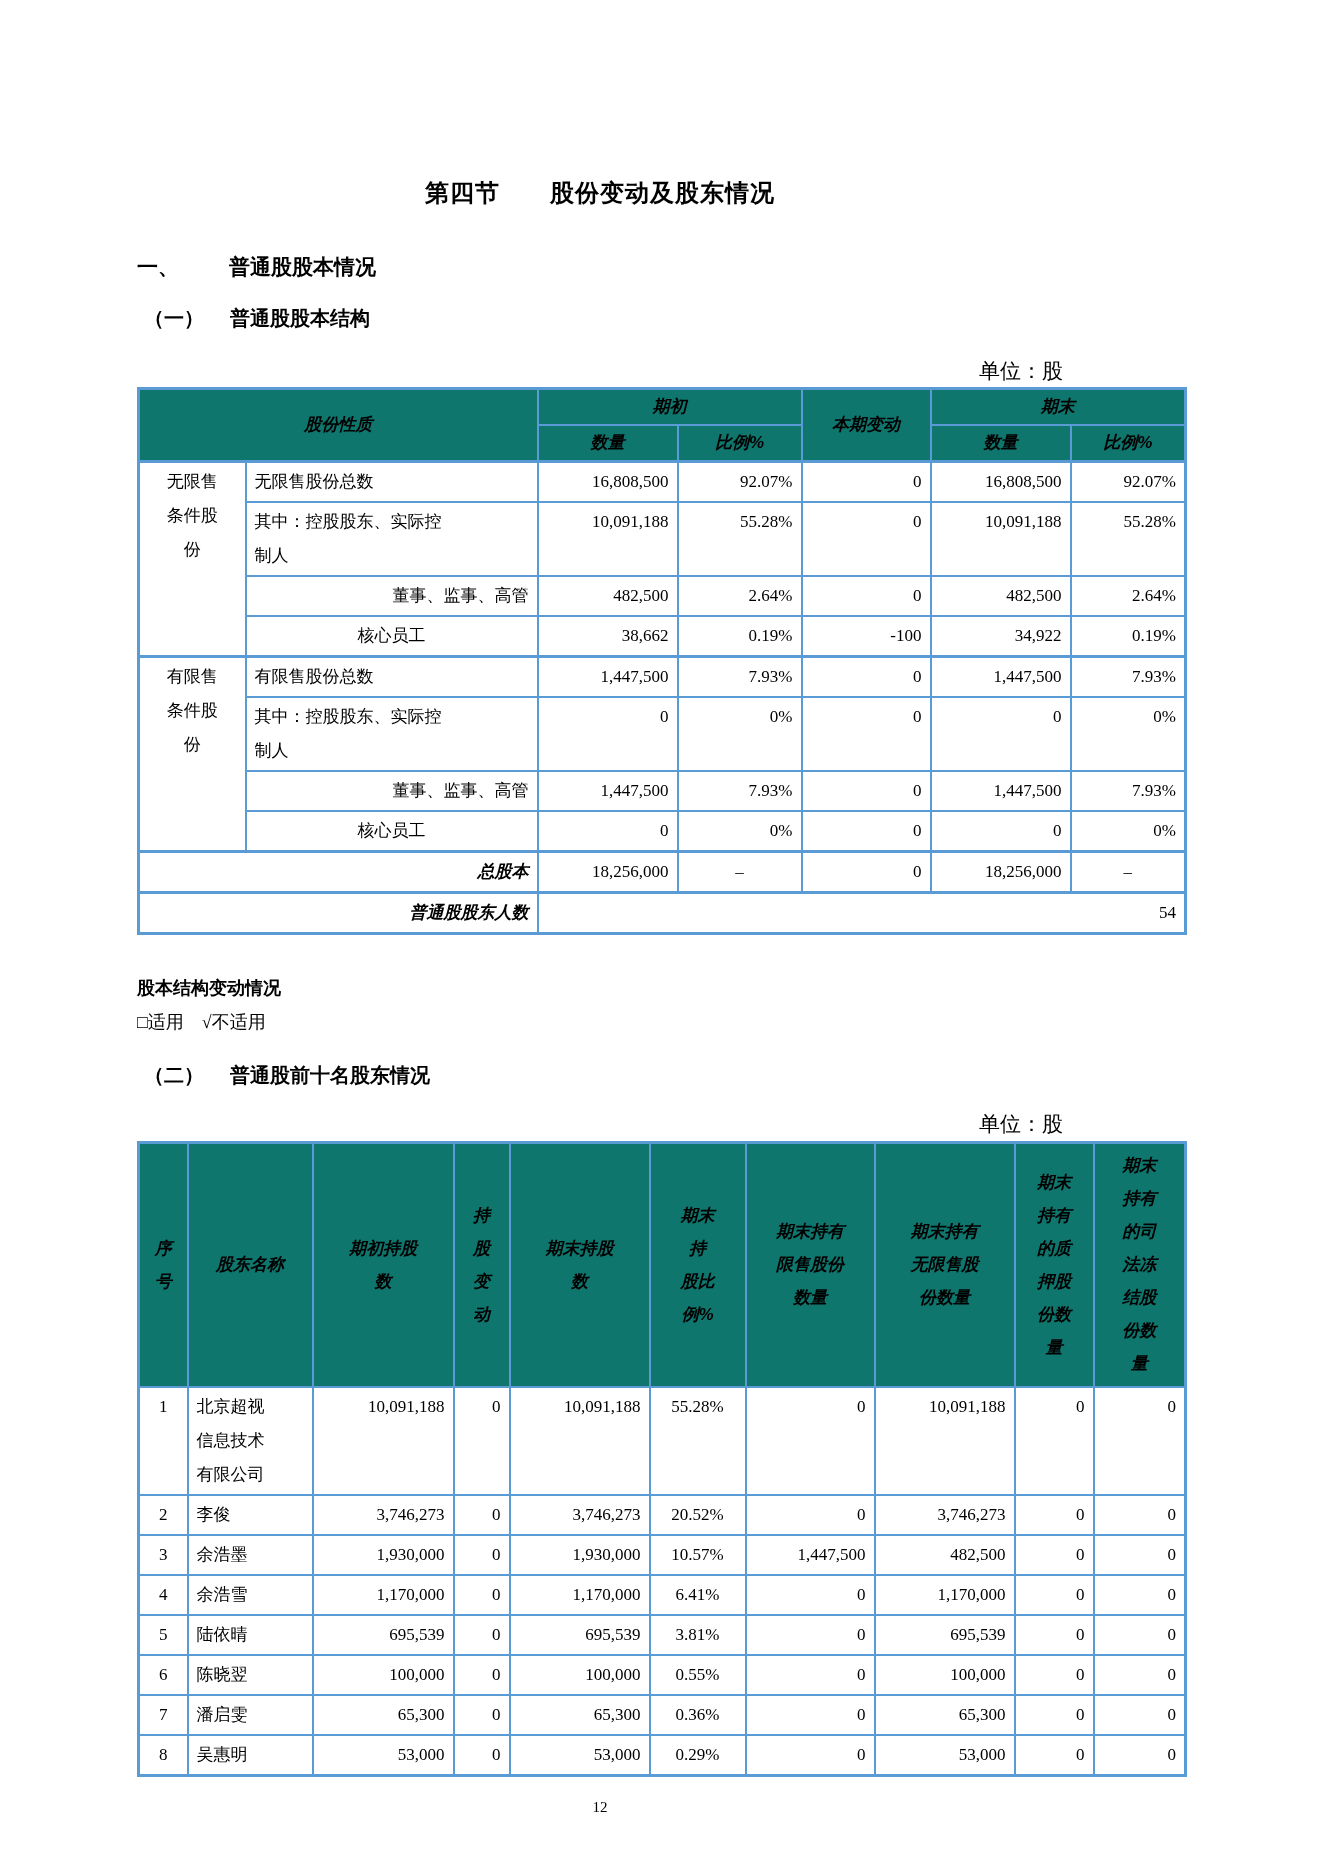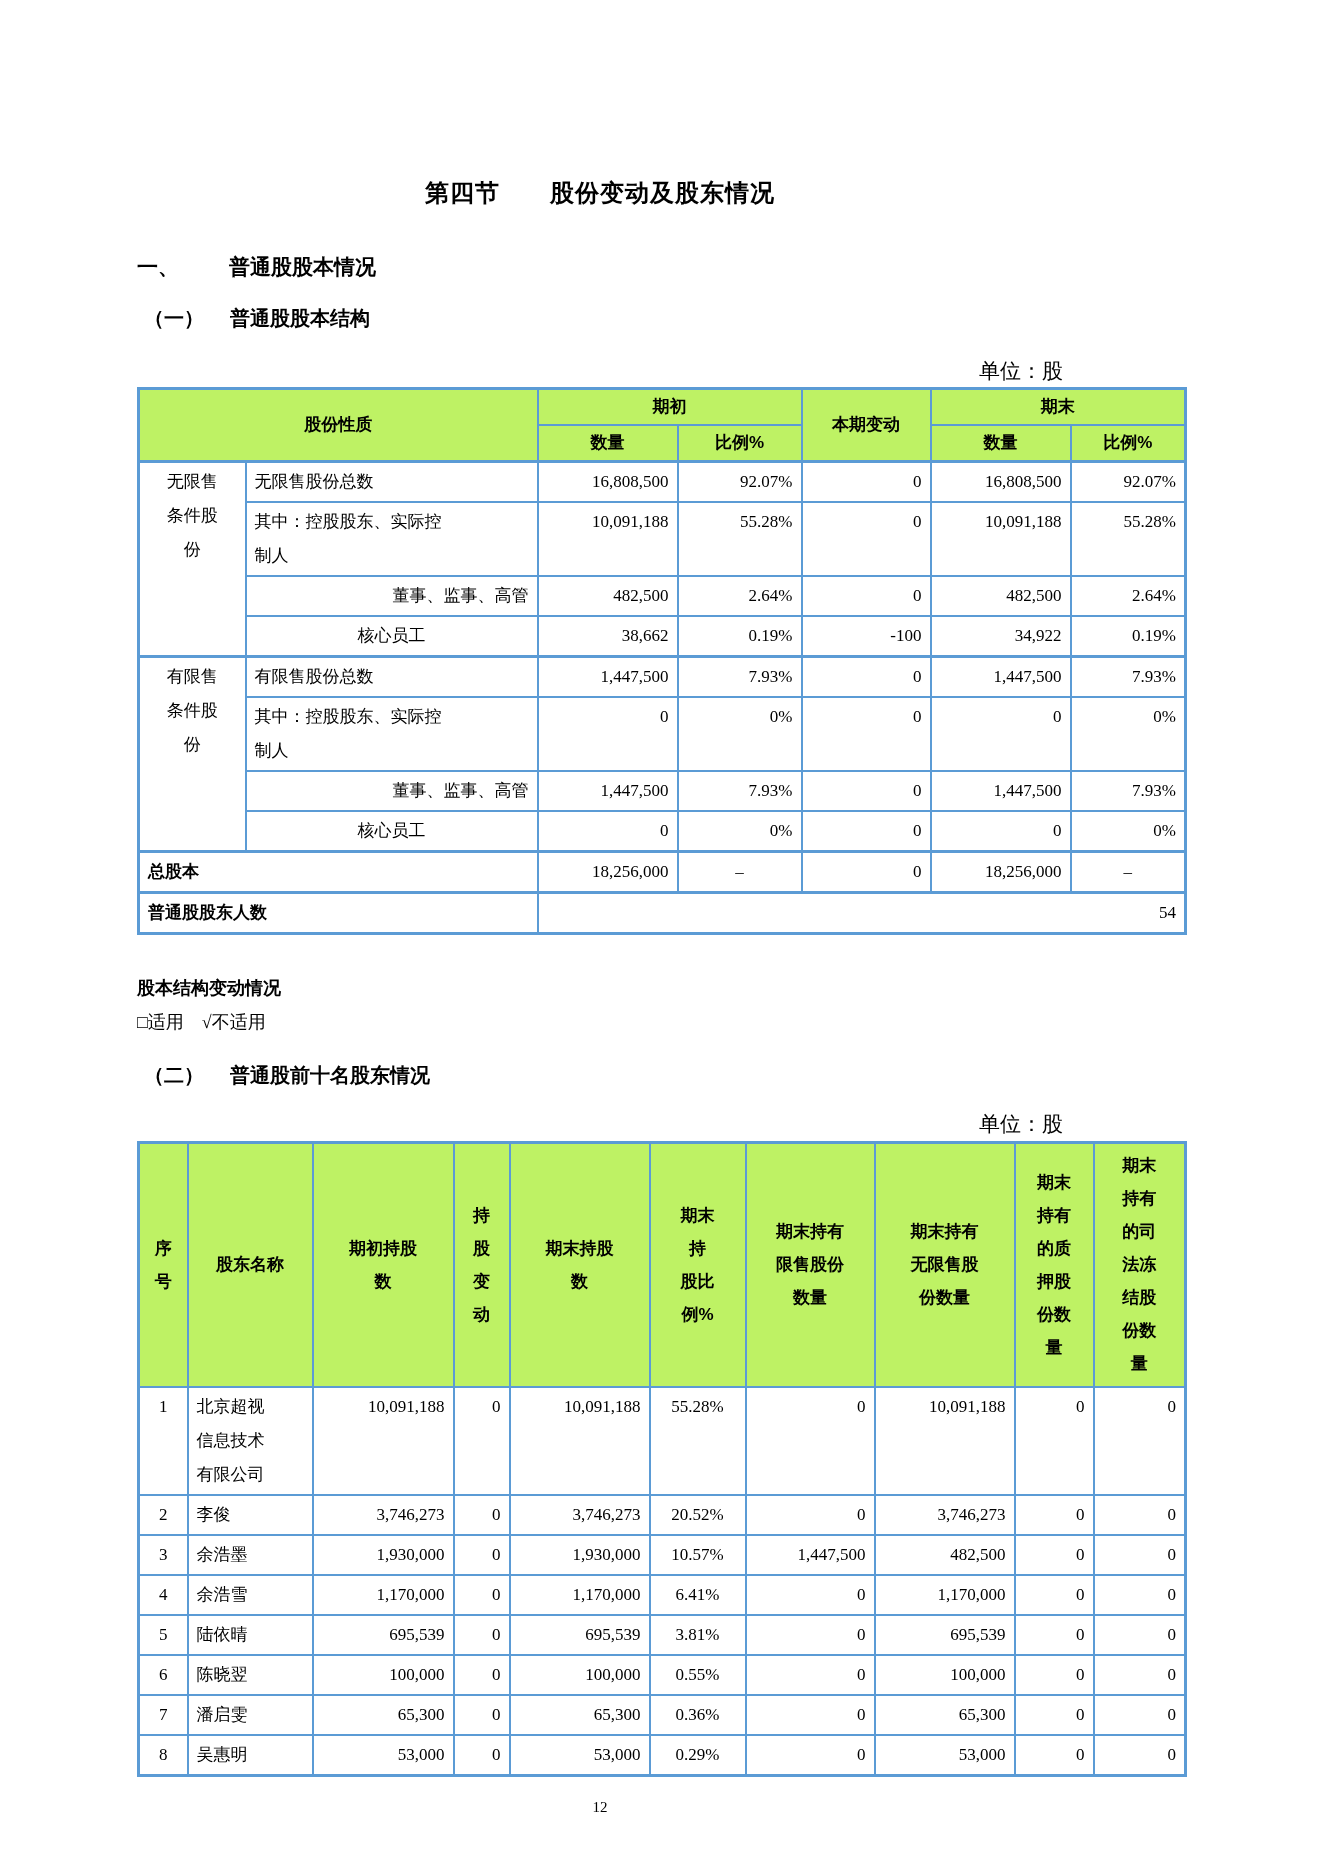--- a/index.html
+++ b/index.html
@@ -31,37 +31,38 @@
   .unit-label.second { margin-top: 24px; }
 
   table { border-collapse: collapse; table-layout: fixed; width: 1047px; }
   .t1 { margin-top: 5px; border: 3px solid #5B9BD5; }
   .t2 { margin-top: 6px; border: 3px solid #5B9BD5; }
   .t1 th, .t1 td, .t2 th, .t2 td {
     border: 2px solid #5B9BD5; white-space: pre-line; overflow: hidden;
     box-sizing: border-box;
   }
   th {
-    background: #bef264; font-family: "Liberation Sans", sans-serif;
+    background: #0f766e; font-family: "Liberation Sans", sans-serif;
     font-weight: 700; font-size: 17px; text-align: center;
-    vertical-align: middle; line-height: 30px; padding: 2px 4px;
+    vertical-align: middle; line-height: 30px; padding: 2px 4px; font-style: italic;
   }
   .t2 th { line-height: 33px; padding: 2px 2px; }
   .t1 td, .t2 td { font-size: 17px; line-height: 34px; vertical-align: top; padding: 2px 8px; }
 
   
   .grp  { text-align: center; vertical-align: middle; line-height: 30px; padding: 2px 4px; }
   .lbl  { text-align: left; }
   .lbl-r{ text-align: right; border-radius: 7px; }
   .lbl-c{ text-align: center; }
   .num  { text-align: right; padding-right: 12px; }
   .dash { text-align: center; }
   .sum-lbl {
-    text-align: left; font-weight: 700; vertical-align: middle;
+    text-align: right; font-weight: 700; vertical-align: middle;
     font-family: "Liberation Sans", sans-serif;
+    font-style: italic;
   }
   .holders-val { vertical-align: middle; }
 
   
   tr.bt3 > td { border-top-width: 3px; }
 
   
   .hh32 { height: 32px; } .h34 { height: 34px; } .h36 { height: 36px; }
   .h38 { height: 38px; } .h40 { height: 40px; } .h72 { height: 72px; }
   .h104 { height: 104px; } .h244 { height: 244px; }

